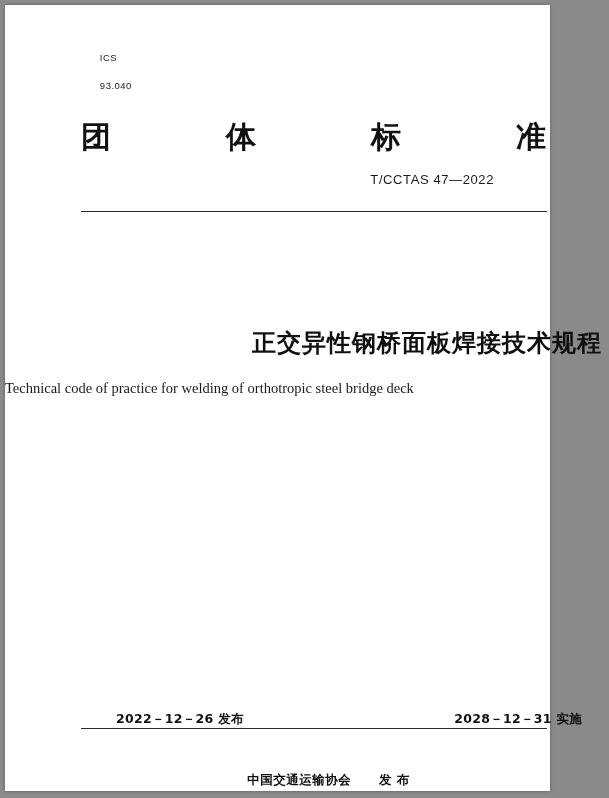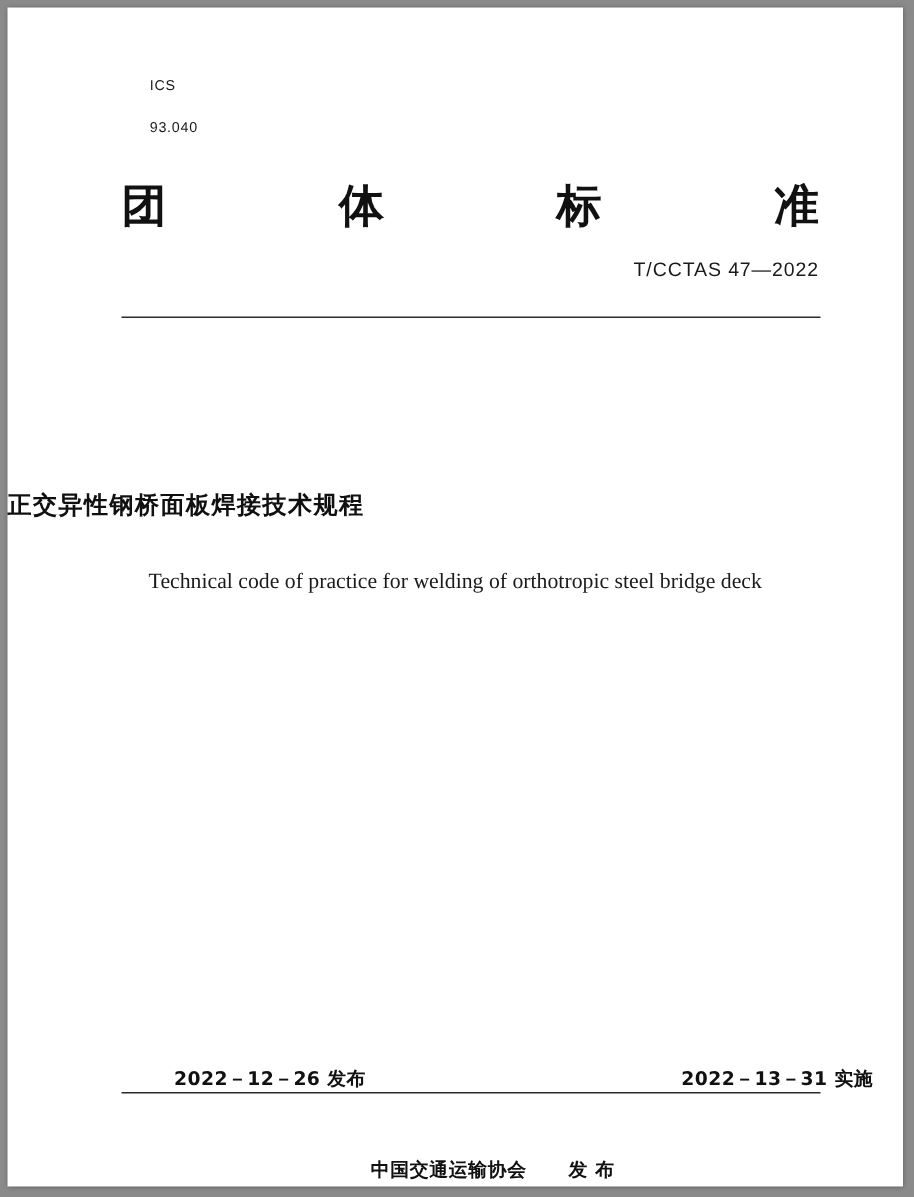--- a/index.html
+++ b/index.html
@@ -10,21 +10,21 @@
   body {
     width: 609px;
     height: 798px;
     overflow: hidden;
     font-family: "Liberation Sans", sans-serif;
   }
   .page {
     position: absolute;
     left: 5px;
     top: 5px;
-    width: 597px;
+    width: 545px;
     height: 786px;
     background: #ffffff;
     box-shadow: 0 0 3px rgba(0,0,0,0.35);
     box-sizing: border-box;
   }
   .codes {
     position: absolute;
     left: 76px;
     top: 32px;
     font-family: "Liberation Sans", sans-serif;
@@ -65,33 +65,32 @@
     top: 206px;
     width: 466px;
     height: 1px;
     background: #2b2b2b;
   }
   .main-title {
     position: absolute;
     left: 0;
     top: 322px;
     width: 597px;
-    text-align: left;
+    text-align: right;
     font-family: "DejaVu Serif", serif;
     font-weight: bold;
-    font-size: 16px;
+    font-size: 24px;
     color: #101010;
     letter-spacing: 1px;
   }
   .sub-title {
     position: absolute;
     left: 0;
     top: 375px;
     width: 597px;
-    text-align: center;
     font-family: "Liberation Serif", serif;
     font-size: 14.5px;
     color: #1a1a1a;
   }
   .rule-bottom {
     position: absolute;
     left: 76px;
     top: 723px;
     width: 466px;
     height: 1px;
@@ -152,21 +151,21 @@
   <div class="std-number">T/CCTAS 47—2022</div>
 
   <div class="rule-top"></div>
 
   <div class="main-title">正交异性钢桥面板焊接技术规程</div>
 
   <div class="sub-title">Technical code of practice for welding of orthotropic steel bridge deck</div>
 
   <div class="date-row">
     <span>2022－12－26 发布</span>
-    <span>2022－13－31 实施</span>
+    <span>2028－12－31 实施</span>
   </div>
 
   <div class="rule-bottom"></div>
 
   <div class="publisher">
     <span>中国交通运输协会</span>
     <span class="gap"></span>
     <span>发  布</span>
   </div>
 

